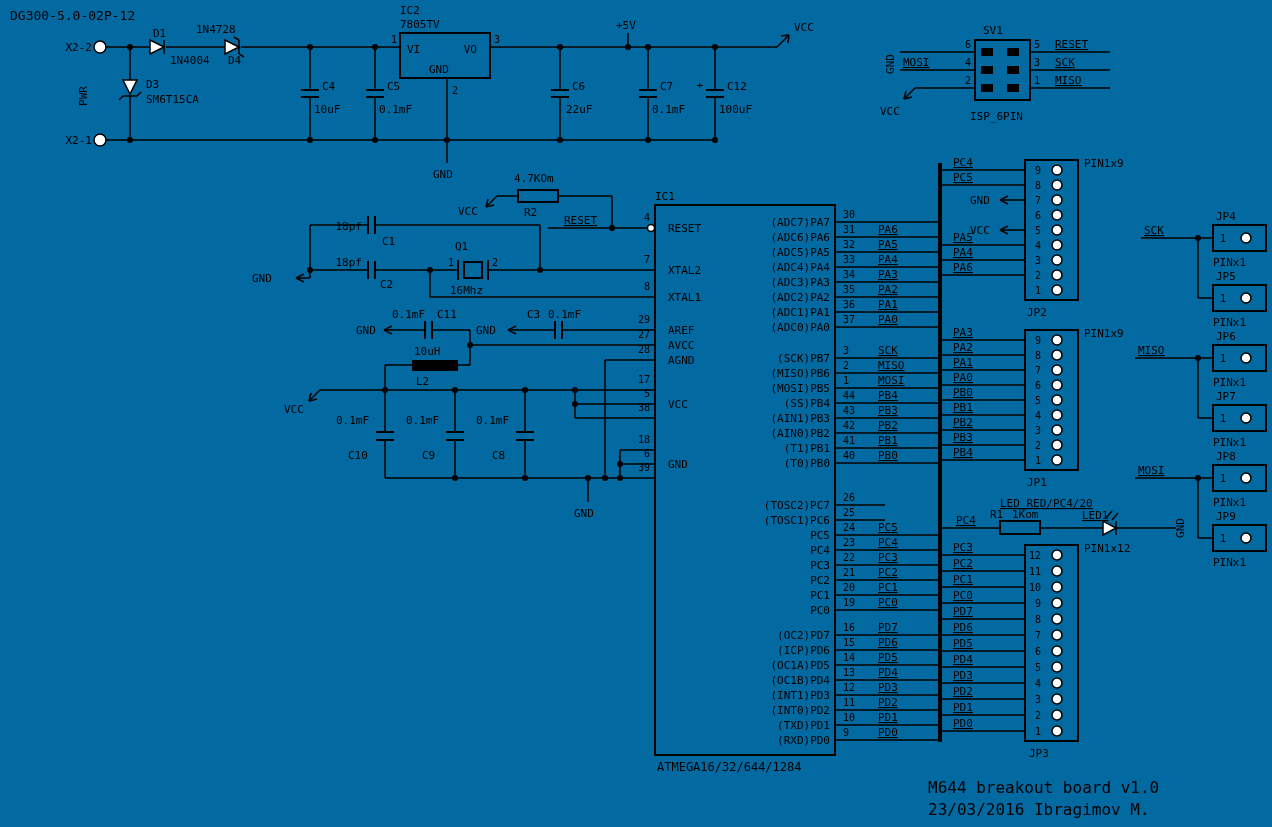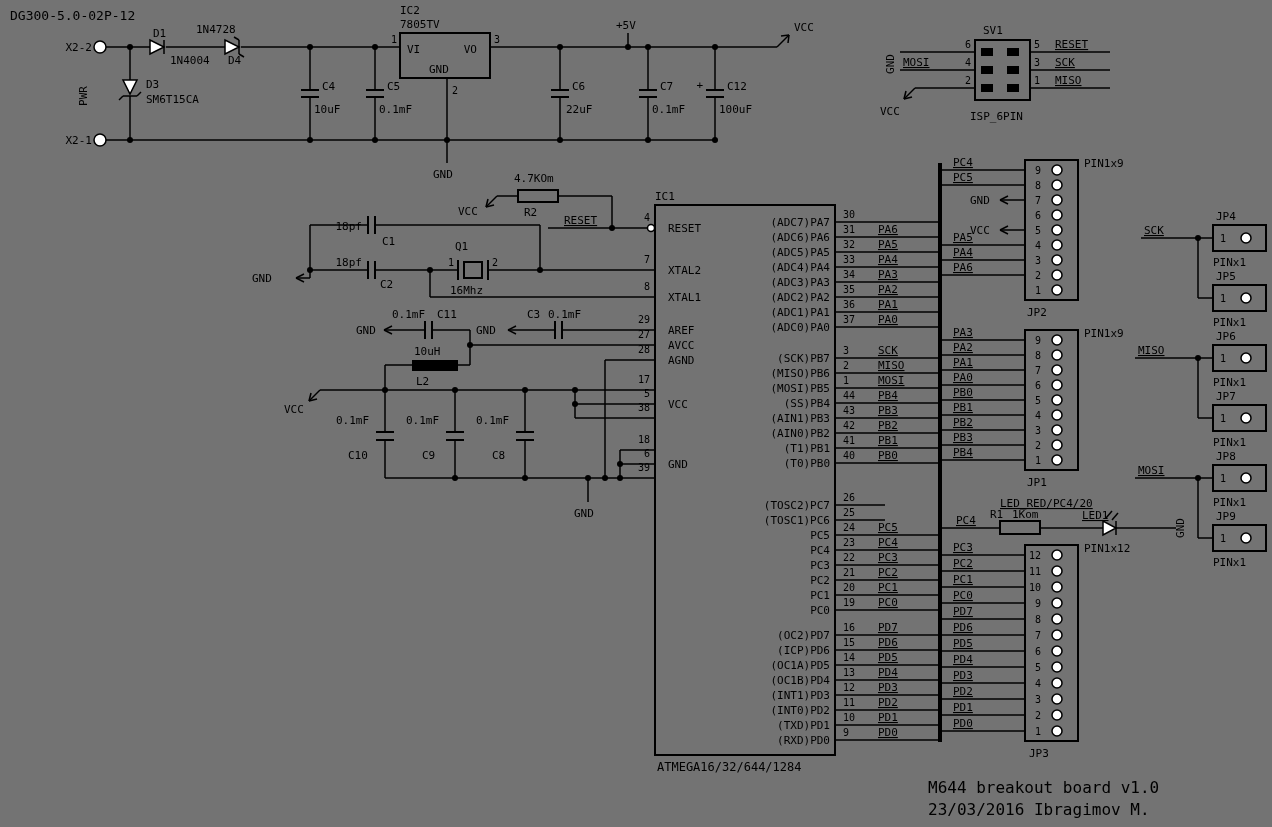--- a/index.html
+++ b/index.html
@@ -1,16 +1,16 @@
 <!DOCTYPE html>
 <html><head>
 <meta charset="utf-8">
 <style>
   html,body{margin:0;padding:0;background:#fff}
-  #sheet{width:1272px;height:827px;position:relative;background:#737373}
+  #sheet{width:1272px;height:827px;position:relative;background:#0369a1}
   svg text{font-family:"DejaVu Sans Mono",monospace;fill:#000}
   .t10{font-size:10px}
   .t11{font-size:11px}
   .t12{font-size:12px}
   .t13{font-size:13px}
   .t16{font-size:16px}
   .e{text-anchor:end}
   .m{text-anchor:middle}
   .u{text-decoration:underline}
   .w{stroke:#000;stroke-width:1.5;fill:none}

